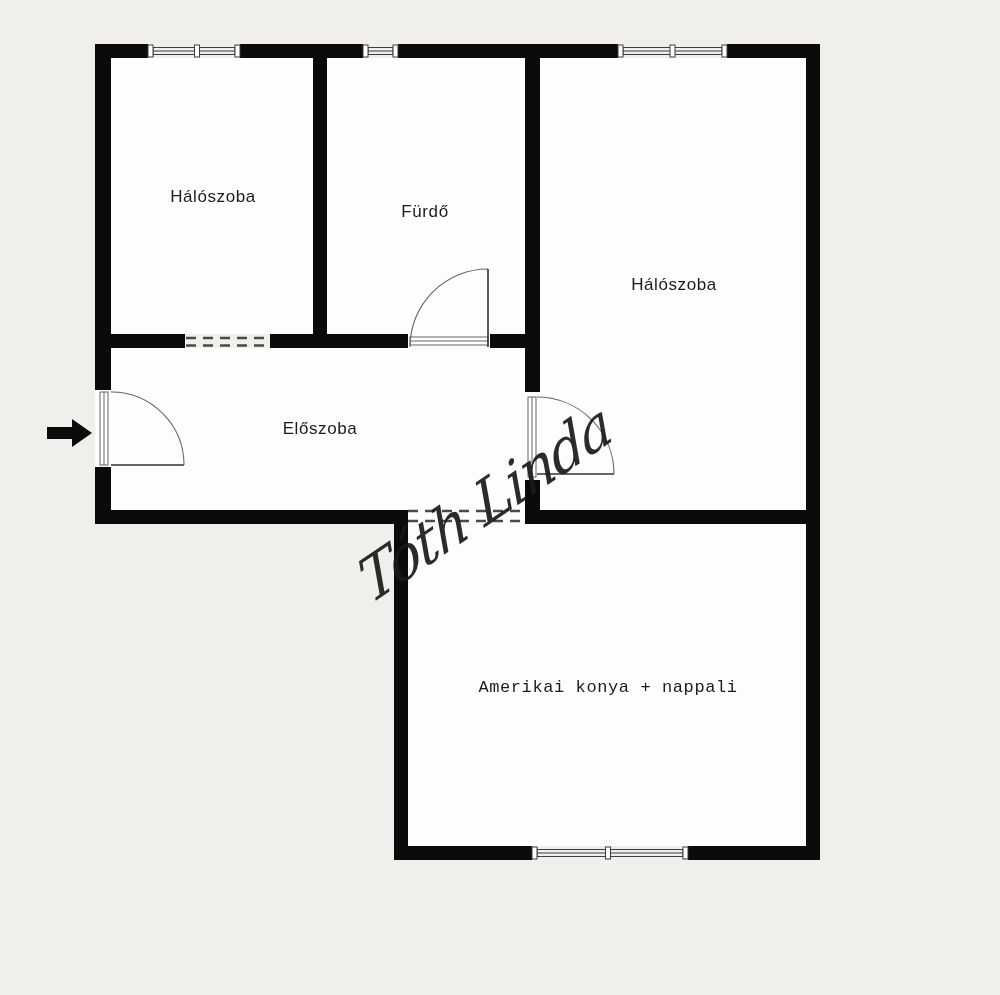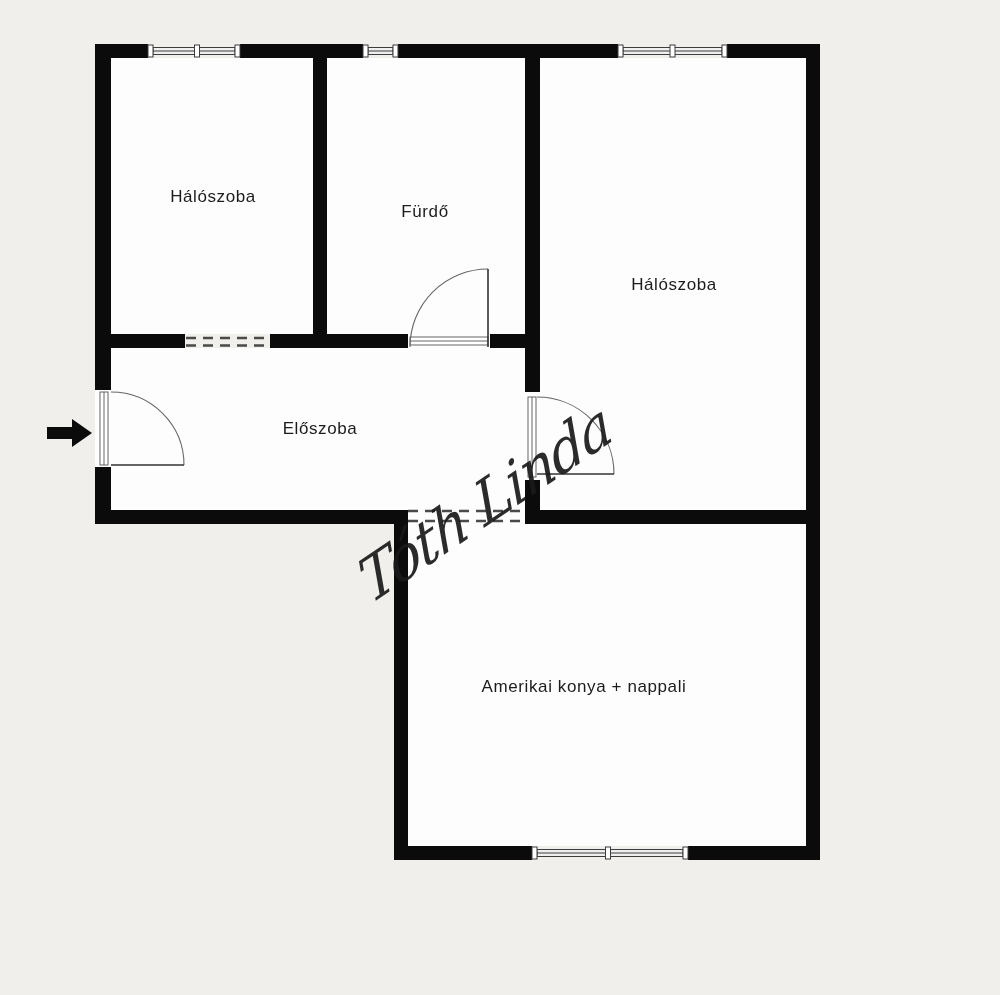--- a/index.html
+++ b/index.html
@@ -15,21 +15,21 @@
   .plan svg{position:absolute;left:0;top:0;}
   .room-label{
     position:absolute;transform:translate(-50%,-50%);
     font-size:17px;letter-spacing:.6px;color:var(--color-text,#1c1c1c);
     white-space:nowrap;
   }
   .lbl-bedroom-1{left:213px;top:197px;}
   .lbl-bathroom {left:425px;top:212px;}
   .lbl-bedroom-2{left:674px;top:285px;}
   .lbl-hallway  {left:320px;top:429px;}
-  .lbl-living   {left:584px;top:687px;}
+  .lbl-living   {left:608px;top:687px;font-family:Liberation Mono, monospace;}
   .signature{
     position:absolute;left:485px;top:503px;
     transform:translate(-50%,-50%) rotate(-34deg) skewX(-14deg);
     font-family:"DejaVu Serif",serif;font-style:italic;
     font-size:58px;color:#1a1a1a;letter-spacing:-2px;white-space:nowrap;
     opacity:.92;
   }
 </style>
 </head>
 <body>

